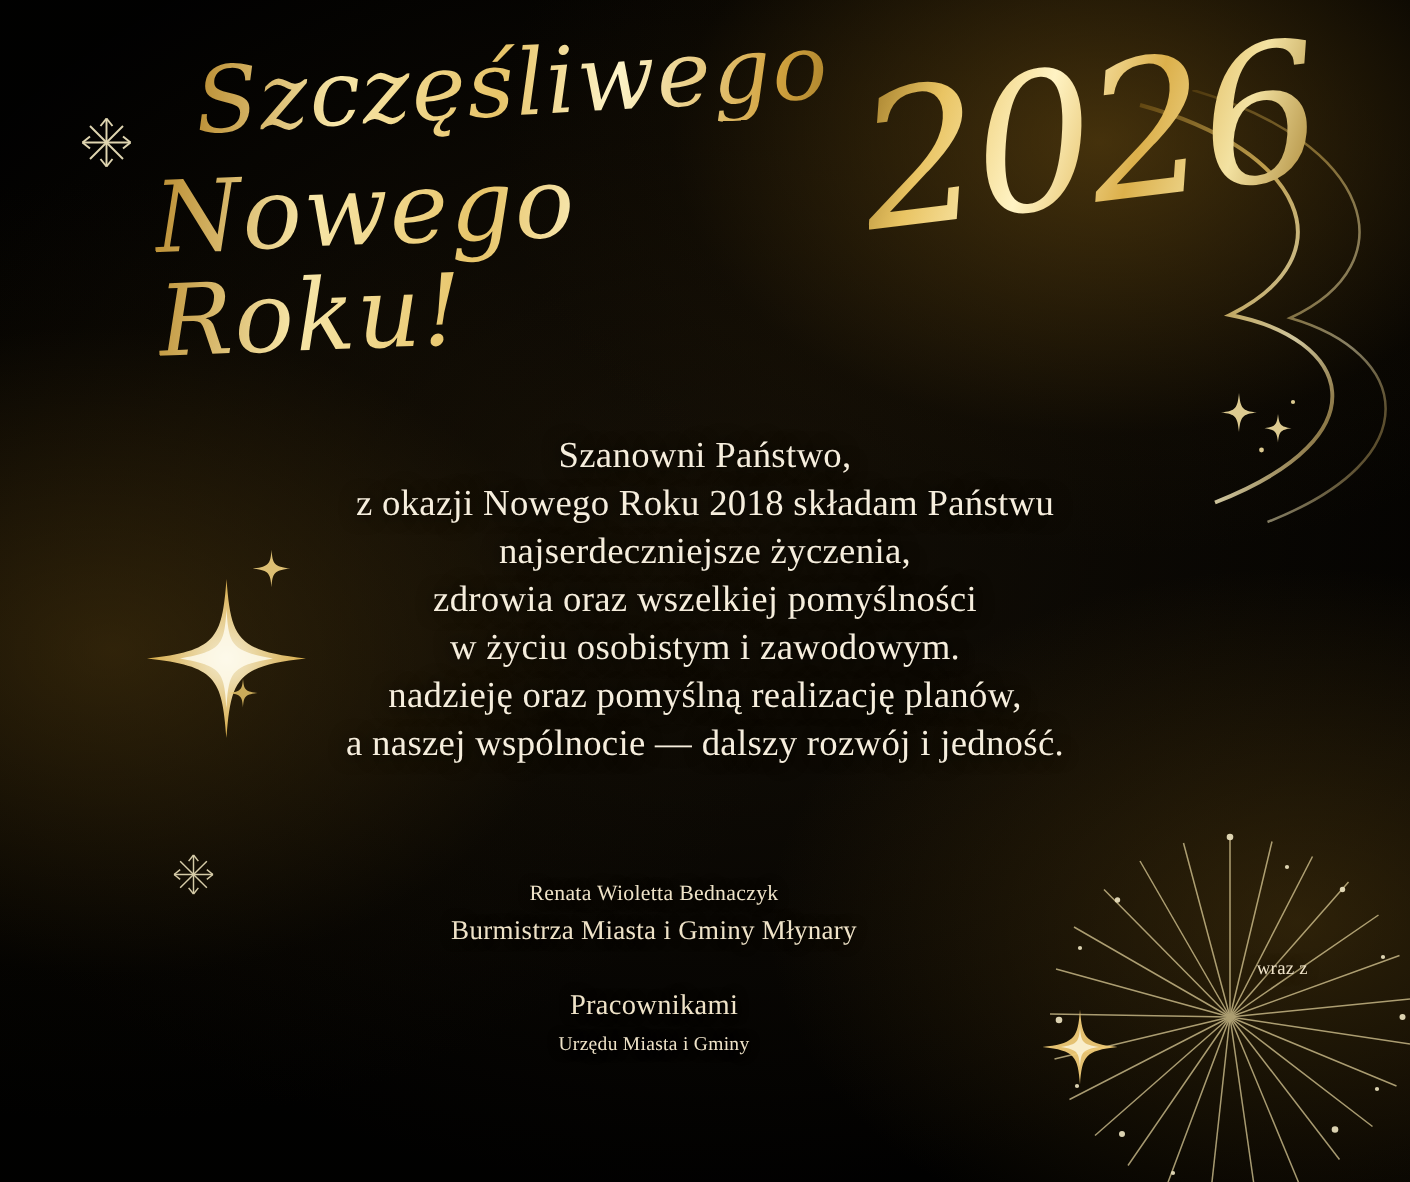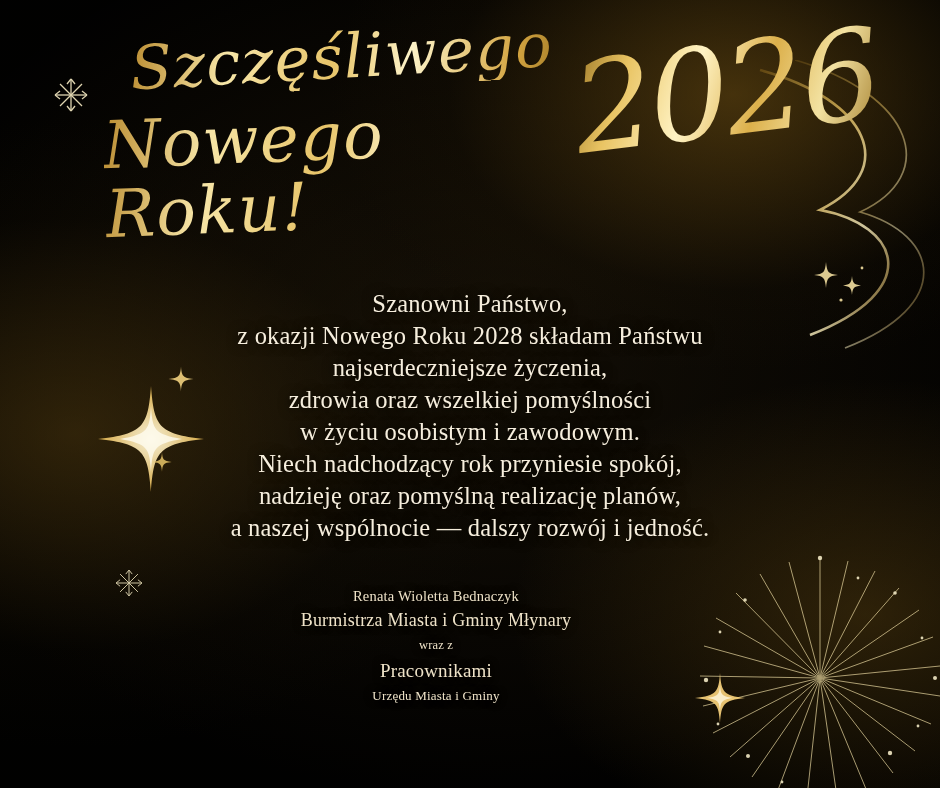--- a/index.html
+++ b/index.html
@@ -106,21 +106,21 @@
   }
   .signature p {
     margin: 0;
     font-family: "Liberation Serif", serif;
     color: #efe3c8;
     letter-spacing: .2px;
     text-shadow: 0 0 8px rgba(0,0,0,.85);
   }
   .sig-1 { font-size: 14.5px; line-height: 1.55; }
   .sig-2 { font-size: 18px; line-height: 1.55; }
-  .sig-3 { font-size: 12.5px; line-height: 1.65; }
+  .sig-3 { font-size: 12.5px; line-height: 1.65; text-align: right; }
   .sig-4 { font-size: 19px; line-height: 1.6; }
   .sig-5 { font-size: 13px; line-height: 1.6; }
   .sig-6 { font-size: 13px; line-height: 1.6; }
 </style>
 </head>
 <body>
 
 <div class="card">
 
   <svg class="deco arcs" width="230" height="290" viewBox="0 0 230 290" fill="none">
@@ -251,25 +251,24 @@
 
   <div class="headline">
     <div class="headline-line headline-1">Szczęśliwego</div>
     <div class="headline-line headline-2">Nowego Roku!</div>
   </div>
 
   <div class="year">2026</div>
 
   <div class="message">
     <p>Szanowni Państwo,</p>
-    <p>z okazji Nowego Roku 2028 składam Państwu</p>
+    <p>z okazji Nowego Roku 2018 składam Państwu</p>
     <p>najserdeczniejsze życzenia,</p>
     <p>zdrowia oraz wszelkiej pomyślności</p>
     <p>w życiu osobistym i zawodowym.</p>
-    <p>Niech nadchodzący rok przyniesie spokój,</p>
     <p>nadzieję oraz pomyślną realizację planów,</p>
     <p>a naszej wspólnocie — dalszy rozwój i jedność.</p>
   </div>
 
   <div class="signature">
     <p class="sig-1">Renata Wioletta Bednaczyk</p>
     <p class="sig-2">Burmistrza Miasta i Gminy Młynary</p>
     <p class="sig-3">wraz z</p>
     <p class="sig-4">Pracownikami</p>
     <p class="sig-5">Urzędu Miasta i Gminy</p>

